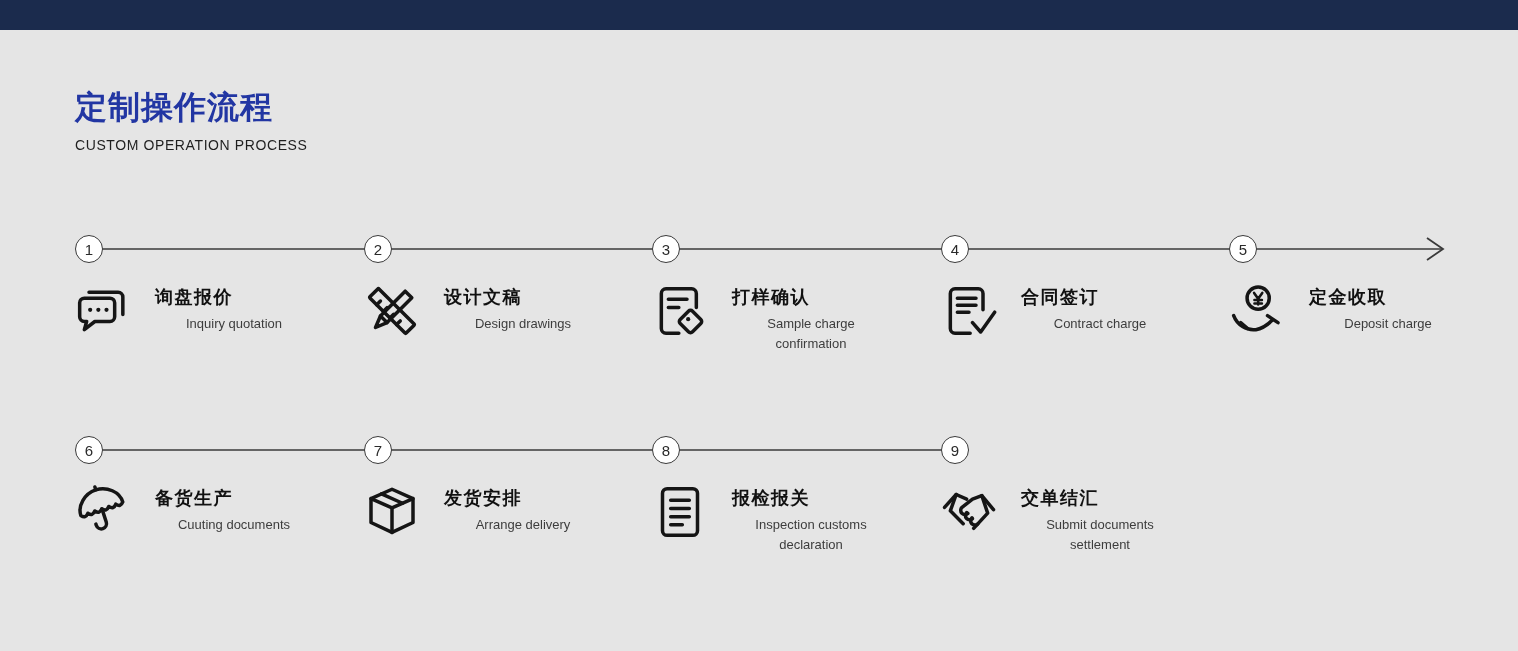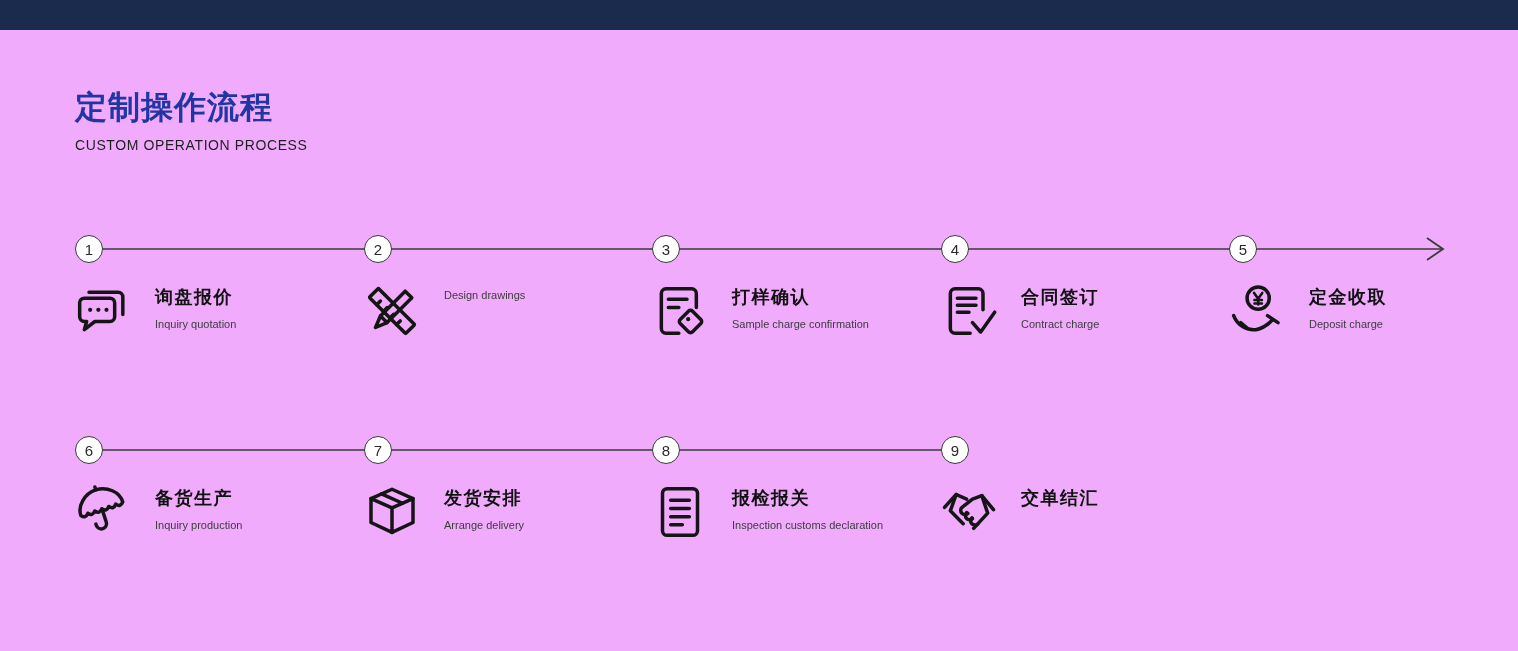--- a/index.html
+++ b/index.html
@@ -1,17 +1,17 @@
 <!DOCTYPE html>
 <html><head>
 <meta charset="utf-8">
 <style>
   * { margin:0; padding:0; box-sizing:border-box; }
   body { background:#ffffff; font-family:"Liberation Sans","DejaVu Sans",sans-serif; }
-  .page { position:relative; width:1518px; height:651px; background:#f0abfc; overflow:hidden; }
+  .page { position:relative; width:1518px; height:651px; background:#e5e5e5; overflow:hidden; }
 
   .topbar { position:absolute; top:0; left:0; width:1518px; height:30px; background:#1b2b4d; }
 
   .title-cn { position:absolute; left:75px; top:86px; font-size:32px; font-weight:700;
               color:#2236a3; letter-spacing:1px; }
   .title-en { position:absolute; left:75px; top:137px; font-size:14px; font-weight:400;
               color:#1f1f1f; letter-spacing:0.6px; }
 
   .row { position:absolute; left:75px; width:1400px; height:170px; }
   .row1 { top:235px; }
@@ -24,21 +24,21 @@
   .circle { position:absolute; top:0; left:0; width:28px; height:28px; border-radius:50%;
             border:1.5px solid #3a3a3a; background:#ffffff; z-index:2;
             display:flex; align-items:center; justify-content:center;
             font-size:15px; color:#2a2a2a; }
 
   .step-icon { position:absolute; top:48px; left:0; width:56px; height:56px; }
   .step-icon svg { width:56px; height:56px; display:block; }
 
   .textblock { position:absolute; top:50px; left:80px; width:178px; }
   .cn { font-size:18px; font-weight:700; color:#111111; letter-spacing:1.5px; margin-bottom:5px; }
-  .en { font-size:11px; color:#3d3d3d; line-height:20px; max-width:158px; }
+  .en { font-size:13px; color:#3d3d3d; line-height:20px; max-width:158px;text-align:center; }
 </style>
 </head>
 <body>
 
 <div class="page">
 
   <div class="topbar"></div>
 
   <h1 class="title-cn">定制操作流程</h1>
   <div class="title-en">CUSTOM OPERATION PROCESS</div>
@@ -81,20 +81,21 @@
               <path d="M18.5 11 h4.5 M18.5 19 h4.5 M18.5 27 h4.5 M18.5 35 h4.5"></path>
             </g>
             <g transform="rotate(45 24 24)">
               <path d="M20 4 h8 v30 l-4 10 -4 -10 z"></path>
               <path d="M20 34 h8"></path>
             </g>
           </g>
         </svg>
       </div>
       <div class="textblock">
+        <div class="cn">设计文稿</div>
         <div class="en">Design drawings</div>
       </div>
     </div>
 
     <div class="step" style="left:577px">
       <div class="circle">3</div>
       <div class="step-icon">
         <svg viewBox="0 0 48 48">
           <g fill="none" stroke="#151515" stroke-width="3" stroke-linecap="round" stroke-linejoin="round">
             <path d="M38 21 V9 a4 4 0 0 0 -4 -4 H12 a4 4 0 0 0 -4 4 v30 a4 4 0 0 0 4 4 h11"></path>
@@ -164,21 +165,21 @@
         <svg viewBox="0 0 48 48">
           <g fill="none" stroke="#151515" stroke-width="3" stroke-linecap="round" stroke-linejoin="round" transform="rotate(-18 24 24)">
             <path d="M24 4 C14 4 5 12 5 21 q3.15 4 6.3 0 q3.15 4 6.3 0 q3.15 4 6.3 0 q3.15 4 6.3 0 q3.15 4 6.3 0 q3.15 4 6.3 0 C43 12 34 4 24 4 Z"></path>
             <path d="M24 1.5 V4"></path>
             <path d="M24 23 v10 a4.5 4.5 0 0 1 -9 0 v-1"></path>
           </g>
         </svg>
       </div>
       <div class="textblock">
         <div class="cn">备货生产</div>
-        <div class="en">Inquiry production</div>
+        <div class="en">Cuuting documents</div>
       </div>
     </div>
 
     <div class="step" style="left:289px">
       <div class="circle">7</div>
       <div class="step-icon">
         <svg viewBox="0 0 48 48">
           <g fill="none" stroke="#151515" stroke-width="3" stroke-linecap="round" stroke-linejoin="round">
             <path d="M24 4.5 L42 12.5 V33 L24 41.5 L6 33 V12.5 Z"></path>
             <path d="M6 12.5 L24 20.5 L42 12.5"></path>
@@ -218,18 +219,19 @@
             <path d="M13 9 L8 23 L19 34"></path>
             <path d="M45 22 L35 10 L27 13 L18 20 a3.6 3.6 0 0 0 5 5.2"></path>
             <path d="M35 10 L40 25 L28 38"></path>
             <path d="M22 24.5 a3.6 3.6 0 0 0 5 5.2"></path>
             <path d="M26.5 29 a3.6 3.6 0 0 0 5 5.2"></path>
           </g>
         </svg>
       </div>
       <div class="textblock">
         <div class="cn">交单结汇</div>
+        <div class="en">Submit documents settlement</div>
       </div>
     </div>
 
   </div>
 
 </div>
 
 </body></html>

